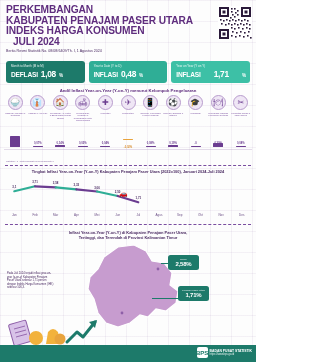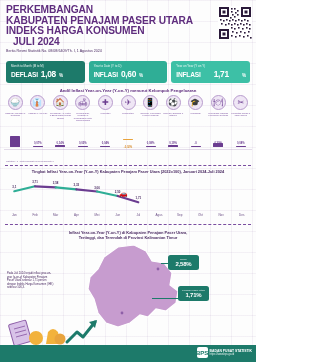--- a/index.html
+++ b/index.html
@@ -233,21 +233,21 @@
       <div class="row">
         <span class="lbl">DEFLASI</span>
         <span class="val">1,08</span>
         <span class="pct">%</span>
       </div>
     </div>
     <div class="stat s2">
       <div class="cap">Year to Date (Y to D)</div>
       <div class="row">
         <span class="lbl">INFLASI</span>
-        <span class="val">0,60</span>
+        <span class="val">0,48</span>
         <span class="pct">%</span>
       </div>
     </div>
     <div class="stat s3">
       <div class="cap">Year on Year (Y on Y)</div>
       <div class="row">
         <span class="lbl">INFLASI</span>
         <span class="val">1,71</span>
         <span class="pct">%</span>
       </div>

